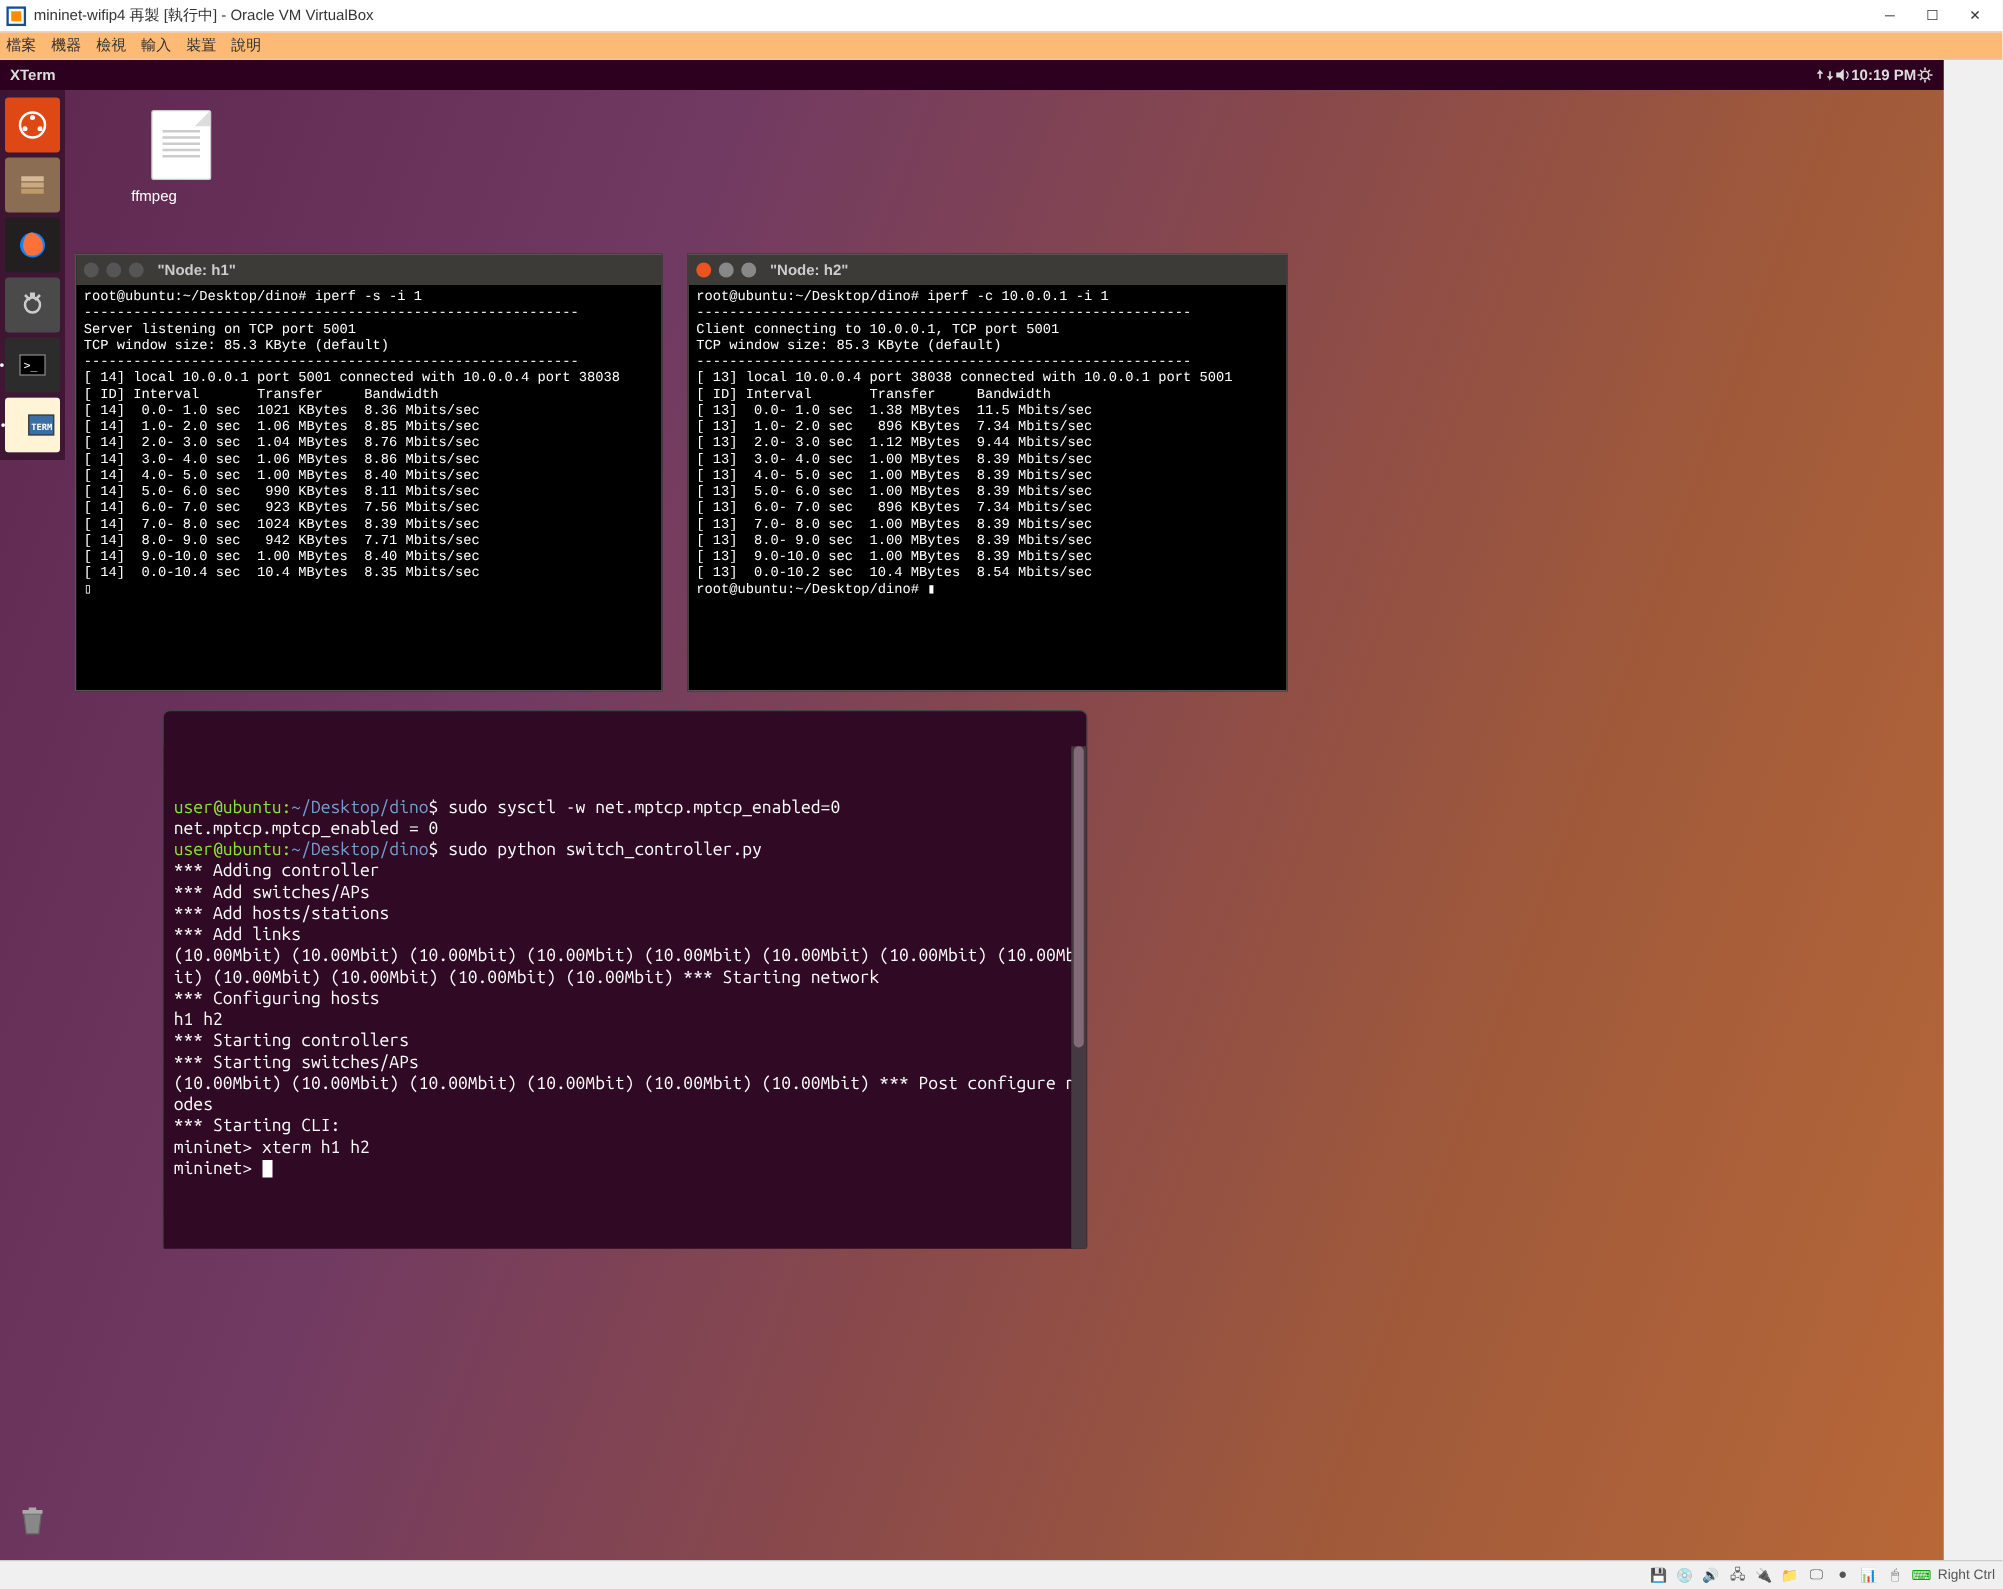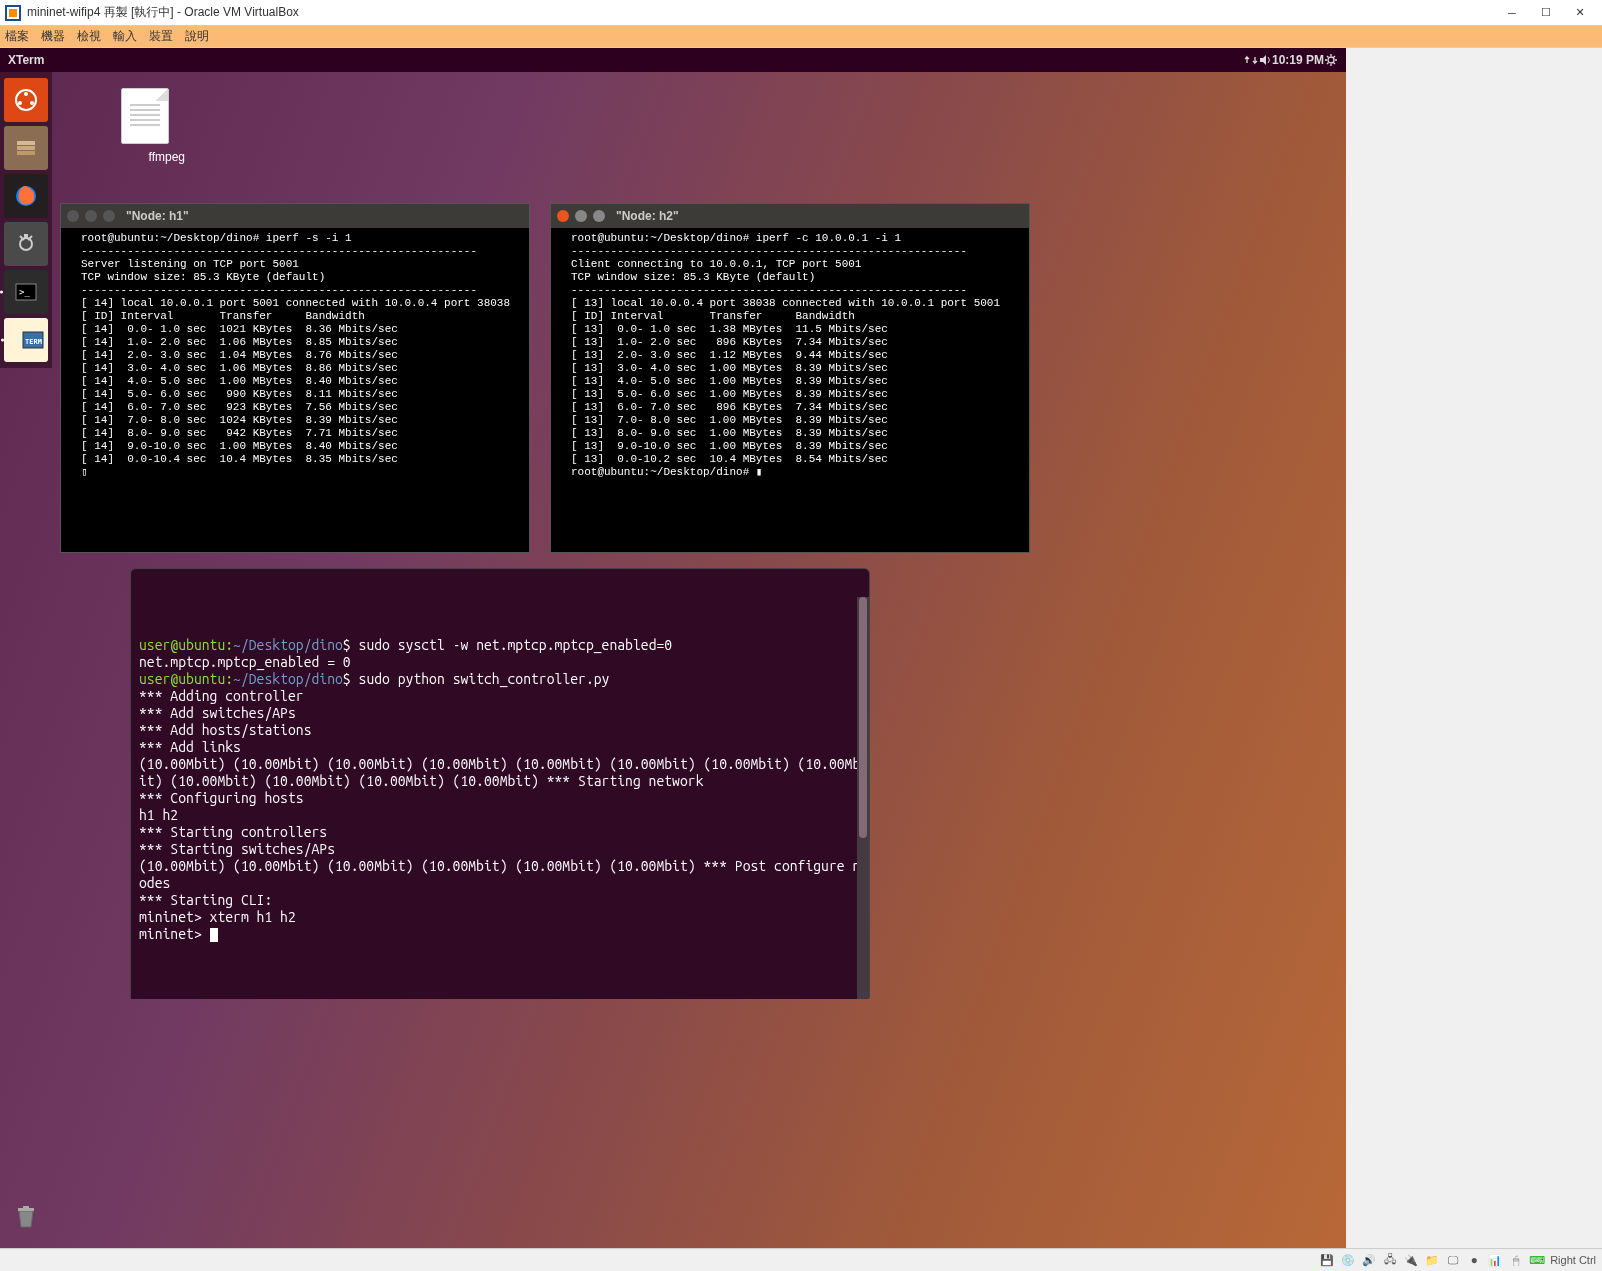--- a/index.html
+++ b/index.html
@@ -3,38 +3,38 @@
 <meta charset="utf-8">
 <style>
 * { margin:0; padding:0; box-sizing:border-box; }
 body { font-family:"Segoe UI",Tahoma,sans-serif; font-size:11px; width:1602px; height:1271px; background:#f0f0f0; position:relative; overflow:hidden; }
 .vb-titlebar { height:26px; background:#fff; display:flex; align-items:center; padding:4px 5px; border-bottom:1px solid #ccc; }
 .vb-titlebar .icon { width:16px; height:16px; margin-right:6px; }
 .vb-titlebar .title { flex:1; color:#333; font-size:12px; }
 .win-btn { width:34px; height:20px; display:flex; align-items:center; justify-content:center; color:#333; font-family:Arial; }
 .vb-menubar { height:22px; background:#fdba74; display:flex; align-items:center; padding:0 5px; border-bottom:1px solid #d0d0d0; }
 .vb-menubar span { margin-right:12px; color:#333; font-size:12px; }
-.vm-area { position:relative; width:1346px; height:1200px; background:linear-gradient(110deg,#5e2750 0%,#713a62 30%,#8a4a4a 55%,#a05a3a 75%,#b86838 100%); overflow:hidden; }
+.vm-area { position:relative; width:1555px; height:1200px; background:linear-gradient(110deg,#5e2750 0%,#713a62 30%,#8a4a4a 55%,#a05a3a 75%,#b86838 100%); overflow:hidden; }
 .top-panel { position:absolute; top:0; left:0; right:0; height:24px; background:#2c001e; display:flex; align-items:center; color:#ddd; font-size:12px; padding:0 8px; font-weight:bold; }
 .top-panel .right { margin-left:auto; display:flex; align-items:center; }
 .launcher { position:absolute; top:24px; left:0; width:52px; background:rgba(40,10,30,0.6); padding:6px 4px; display:flex; flex-direction:column; gap:4px; }
 .l-item { width:44px; height:44px; border-radius:3px; display:flex; align-items:center; justify-content:center; font-size:20px; color:#fff; position:relative; }
 .l-item.sel { background:rgba(255,255,255,0.15); border:1px solid rgba(255,255,255,0.25);justify-content:flex-end; }
 .trash { position:absolute; bottom:10px; left:4px; width:44px; height:44px; border-radius:3px; display:flex; align-items:center; justify-content:center; }
-.desk-icon { position:absolute; top:40px; left:105px; width:80px; text-align:right; color:#fff; font-size:12px; }
+.desk-icon { position:absolute; top:40px; left:105px; width:80px; text-align:left; color:#fff; font-size:12px; }
 .desk-icon .fimg { width:48px; height:56px; background:#fff; margin:0 auto 6px; border-radius:2px; border:1px solid #ccc; position:relative; }
 .desk-icon .fimg::before { content:""; position:absolute; top:0; right:0; width:12px; height:12px; background:linear-gradient(135deg,transparent 48%,#ddd 50%); }
 .desk-icon .fimg::after { content:""; position:absolute; top:15px; left:8px; right:8px; height:2px; background:#ccc; box-shadow:0 5px 0 #ccc,0 10px 0 #ccc,0 15px 0 #ccc,0 20px 0 #ccc; }
 .xwin { position:absolute; background:#000; border:1px solid #555; }
 .xwin-tb { height:24px; background:#3c3b37; display:flex; align-items:center; padding:0 6px; gap:6px; }
 .xc { width:12px; height:12px; border-radius:50%; }
 .xc.close { background:#555; } .xc.min { background:#555; } .xc.max { background:#555; }
 .xc.close.a { background:#e95420; } .xc.min.a { background:#888; } .xc.max.a { background:#888; }
 .xwin-title { color:#ccc; font-size:12px; font-weight:bold; margin-left:5px; }
-.xwin-body { padding:4px 20px; font-family:"Courier New",monospace; font-size:11px; line-height:13px; color:#fff; white-space:pre; overflow:hidden; }
+.xwin-body { padding:4px 6px; font-family:"Courier New",monospace; font-size:11px; line-height:13px; color:#fff; white-space:pre; overflow:hidden; }
 .gterm { position:absolute; background:#300a24; border:1px solid #444; border-radius:6px 6px 0 0; }
 .gterm-tb { height:26px; background:#3c3b37; border-radius:6px 6px 0 0; display:flex; align-items:center; padding:0 8px; gap:6px; }
 .gterm-title { color:#ccc; font-size:12px; font-weight:bold; margin-left:6px; }
 .gterm-body { padding:6px 8px; font-family:"Ubuntu Mono","Courier New",monospace; font-size:14px; line-height:17px; white-space:pre-wrap; word-break:break-all; color:#fff; background:#300a24; height:calc(100% - 26px); position:relative;margin-top:28px; }
 .p-user { color:#8ae234; } .p-path { color:#729fcf; } .p-w { color:#fff; }
 .cursor { display:inline-block; width:8px; height:14px; background:#fff; vertical-align:text-bottom; }
 .scrollb { position:absolute; right:0; top:0; bottom:0; width:12px; background:#453a41; }
 .scrollb .thumb { position:absolute; left:2px; right:2px; top:0; height:60%; background:#826b77; border-radius:4px; }
 .statusbar { position:absolute; bottom:0; left:0; right:0; height:23px; background:#f0f0f0; border-top:1px solid #ccc; display:flex; align-items:center; justify-content:flex-end; padding:0 6px; gap:5px; font-size:11px; color:#555; }
 .statusbar .sico { width:16px; height:16px; display:flex; align-items:center; justify-content:center; font-size:11px; }

